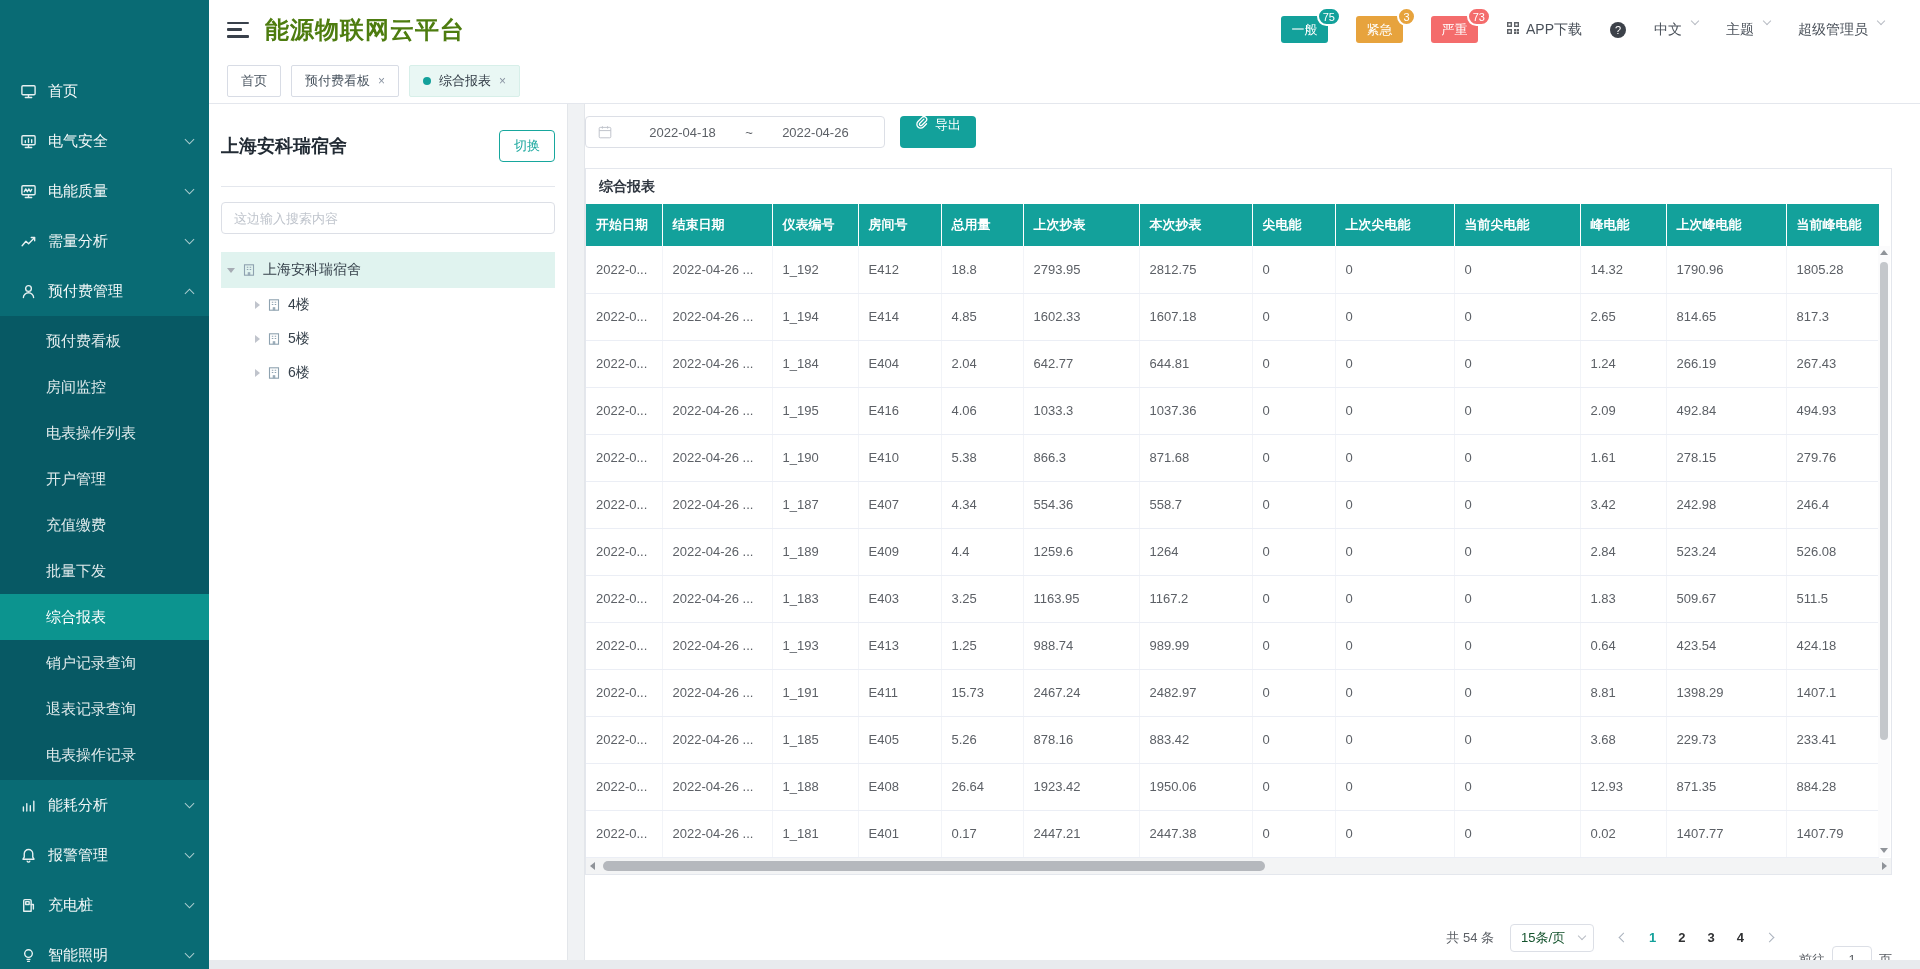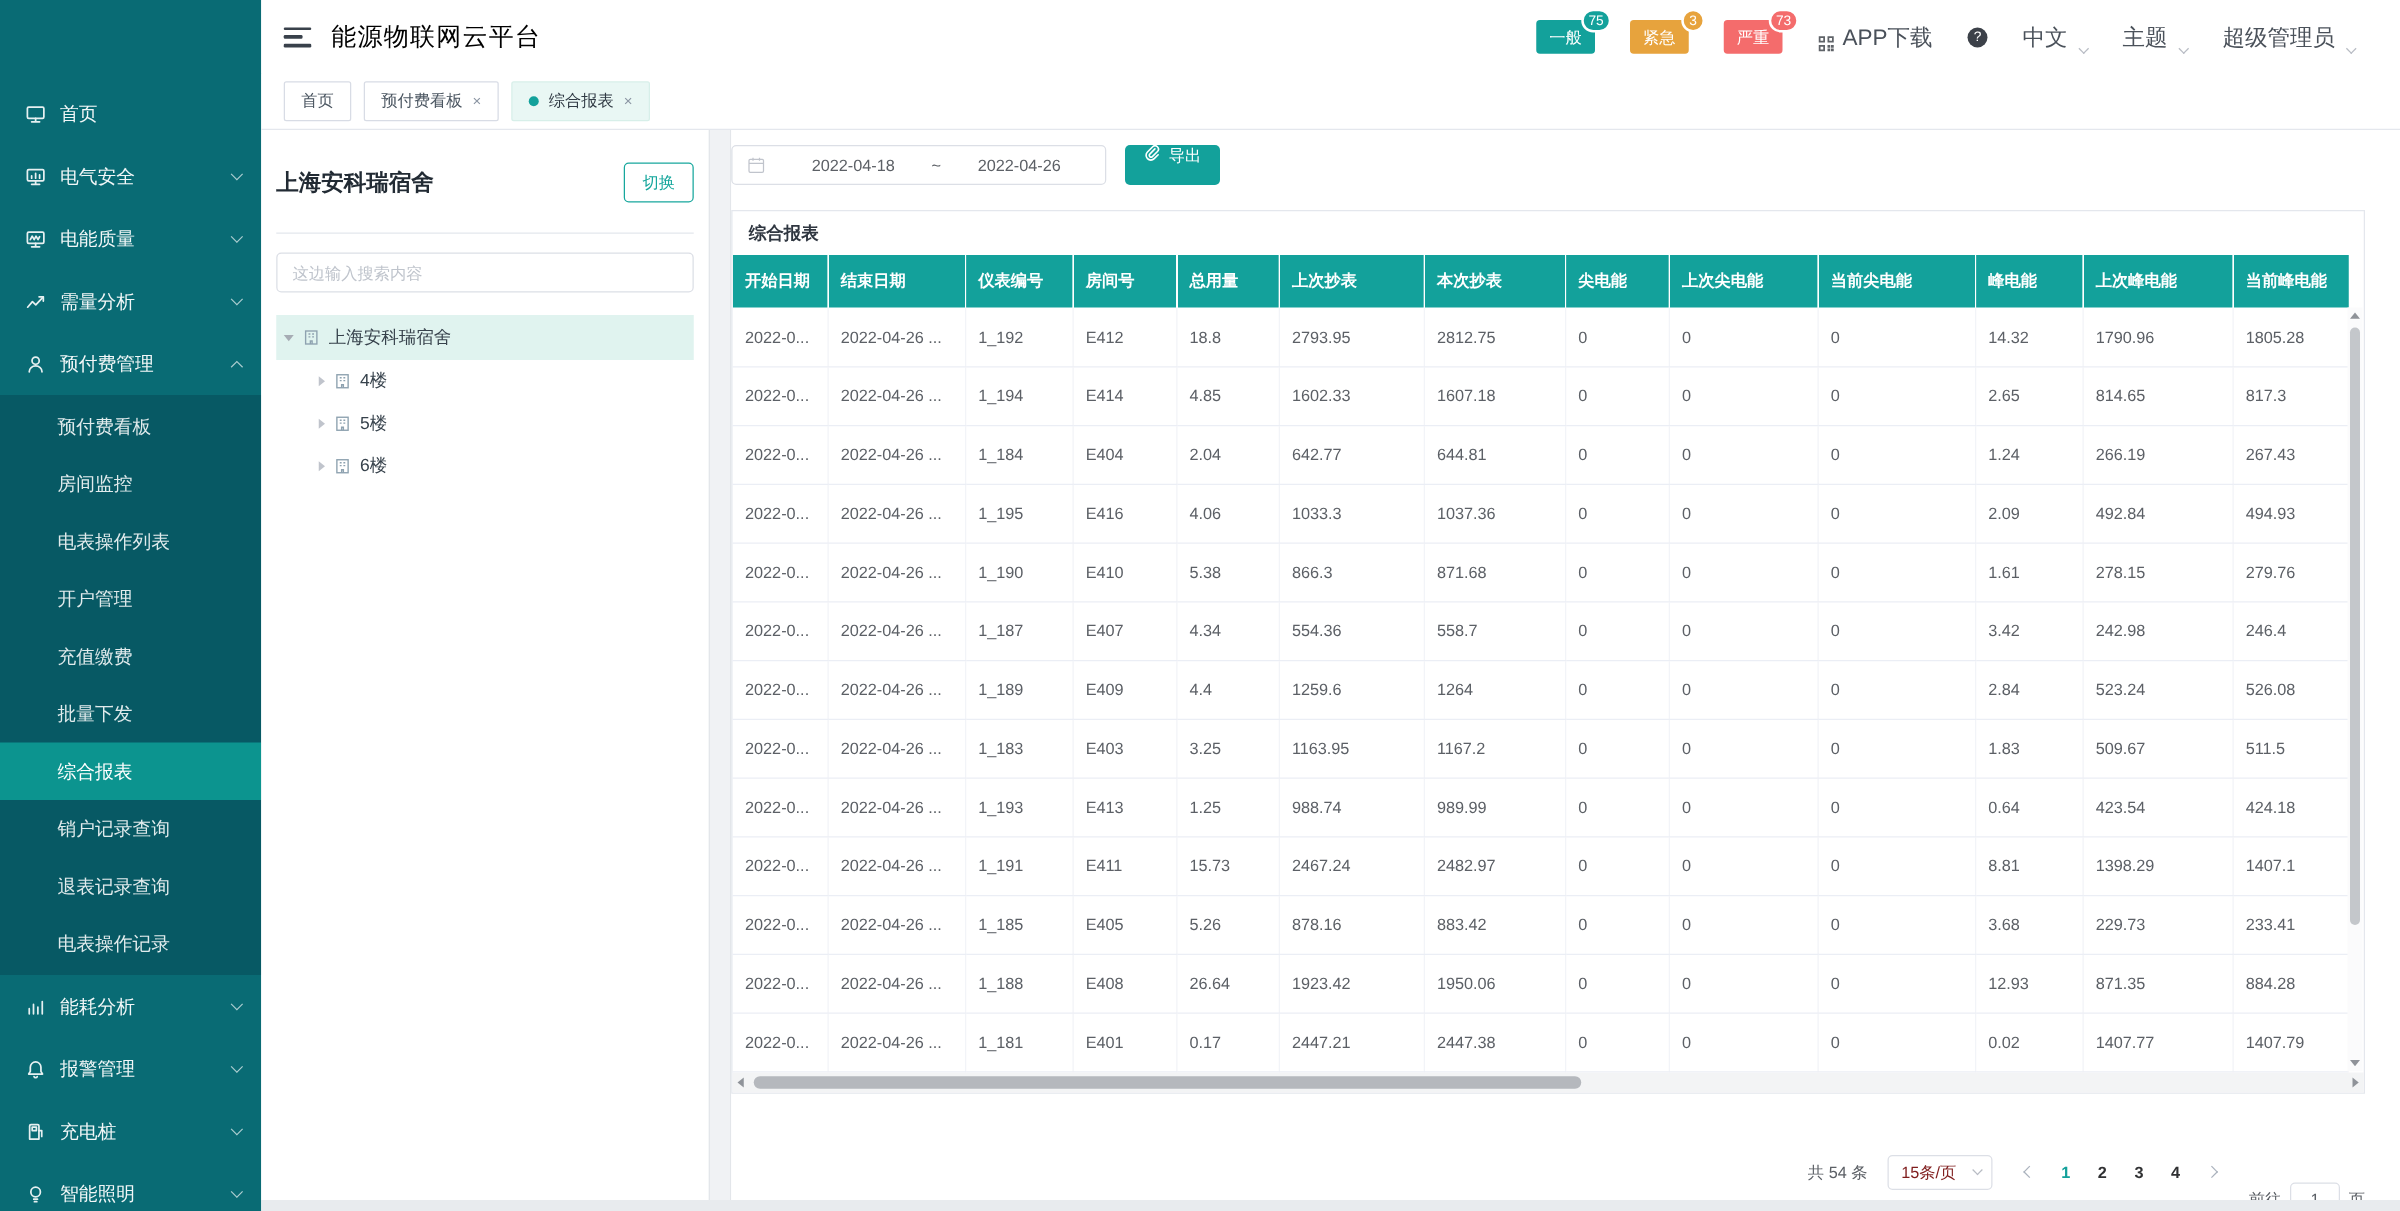--- a/index.html
+++ b/index.html
@@ -24,32 +24,32 @@
   .chev{display:inline-block;width:7px;height:7px;border-right:1.6px solid currentColor;border-bottom:1.6px solid currentColor;}
   .chev.down{transform:rotate(45deg);margin-top:-3px;}
   .chev.up{transform:rotate(-135deg);margin-top:4px;}
 
   
   .topbar{position:absolute;left:209px;top:0;width:1711px;height:59px;background:#fff;
           display:flex;align-items:center;padding:0 36px 0 18px;}
   .collapse-btn{width:22px;height:16px;display:flex;flex-direction:column;justify-content:space-between;cursor:pointer;margin-right:16px;}
   .collapse-btn i{display:block;height:2.5px;background:#39414b;border-radius:1px;}
   .collapse-btn i:nth-child(2){width:70%;}
-  .app-title{font-size:20px;font-weight:normal;color:#000000;letter-spacing:1px;}
+  .app-title{font-size:24px;font-weight:bold;color:#4d7c0f;letter-spacing:1px;}
   .top-right{margin-left:auto;display:flex;align-items:center;gap:28px;}
   .alarm-group{display:flex;align-items:center;gap:28px;}
   .alarm-btn{position:relative;height:27px;min-width:47px;padding:0 10px;border-radius:3px;color:#fff;
              font-size:13px;display:flex;align-items:center;justify-content:center;cursor:pointer;}
   .alarm-btn .bubble{position:absolute;top:-9px;right:-13px;min-width:19px;height:19px;border-radius:10px;
              padding:0 4px;font-size:11px;color:#fff;display:flex;align-items:center;justify-content:center;
              border:2px solid #fff;}
   .alarm-general{background:#13a19b;}  .alarm-general .bubble{background:#13a19b;}
   .alarm-urgent{background:#e7a33d;}   .alarm-urgent .bubble{background:#e7a33d;}
   .alarm-critical{background:#f46c6c;} .alarm-critical .bubble{background:#f46c6c;}
-  .top-link{display:flex;align-items:flex-end;gap:6px;font-size:18px;color:#4a515a;cursor:pointer;}
+  .top-link{display:flex;align-items:flex-start;gap:6px;font-size:14px;color:#4a515a;cursor:pointer;}
   .help-circle{width:16px;height:16px;border-radius:50%;background:#3c4149;color:#fff;font-size:11px;
                display:flex;align-items:center;justify-content:center;}
   .mini-chev{display:inline-block;width:6px;height:6px;border-right:1.3px solid #b8bcc4;border-bottom:1.3px solid #b8bcc4;
              transform:rotate(45deg);margin-top:-3px;margin-left:4px;}
 
   
   .tabbar{position:absolute;left:209px;top:59px;width:1711px;height:45px;border-bottom:1px solid #e4e7ed;
           display:flex;align-items:center;gap:10px;padding-left:18px;background:#fff;}
   .tab{height:32px;display:flex;align-items:center;gap:8px;padding:0 13px;border:1px solid #d8dce5;
        font-size:13px;color:#4a5560;background:#fff;cursor:pointer;border-radius:2px;}
@@ -107,21 +107,21 @@
   .vscroll .tri-down{position:absolute;bottom:4px;left:2px;width:0;height:0;border-left:4px solid transparent;border-right:4px solid transparent;border-top:5px solid #8f9399;}
   .hscroll{position:relative;height:16px;background:#f3f4f5;width:1305px;}
   .hscroll .tri-left{position:absolute;left:4px;top:4px;width:0;height:0;border-top:4px solid transparent;border-bottom:4px solid transparent;border-right:5px solid #8f9399;}
   .hscroll .thumb{position:absolute;left:17px;top:3px;width:662px;height:10px;background:#b5b8bd;border-radius:5px;}
   .hscroll .tri-right{position:absolute;right:4px;top:4px;width:0;height:0;border-top:4px solid transparent;border-bottom:4px solid transparent;border-left:5px solid #8f9399;}
 
   
   .pager{margin-top:27px;width:1307px;display:flex;align-items:center;justify-content:flex-end;
          gap:16px;font-size:13px;color:#5c6066;}
   .page-size{height:28px;border:1px solid #dcdfe6;border-radius:4px;display:flex;align-items:center;
-             padding:0 8px 0 10px;gap:10px;color:#7f1d1d;cursor:pointer;}
+             padding:0 8px 0 10px;gap:10px;color:#14532d;cursor:pointer;}
   .pg-arrow{display:inline-block;width:7px;height:7px;border-right:1.5px solid #aab2bd;border-bottom:1.5px solid #aab2bd;cursor:pointer;}
   .pg-prev{transform:rotate(135deg);margin:0 6px 0 10px;}
   .pg-next{transform:rotate(-45deg);margin:0 10px 0 6px;}
   .pg-pages{display:flex;align-items:center;gap:22px;}
   .pg-num{font-weight:bold;color:#303133;cursor:pointer;font-size:13px;}
   .pg-num.active{color:#13a19b;}
   .goto{display:flex;align-items:center;gap:7px;margin-top:44px;}
   .goto input{width:40px;height:28px;border:1px solid #dcdfe6;border-radius:4px;text-align:center;
               font-size:13px;color:#5c6066;outline:none;font-family:inherit;}
 

